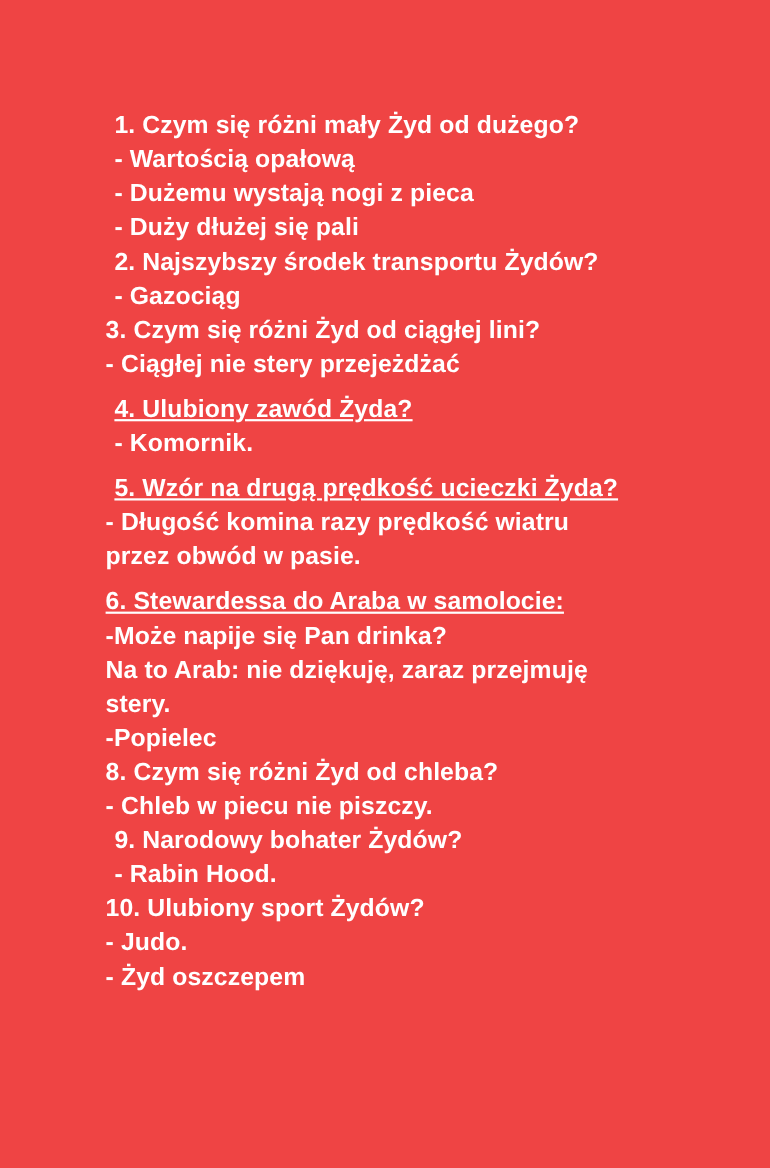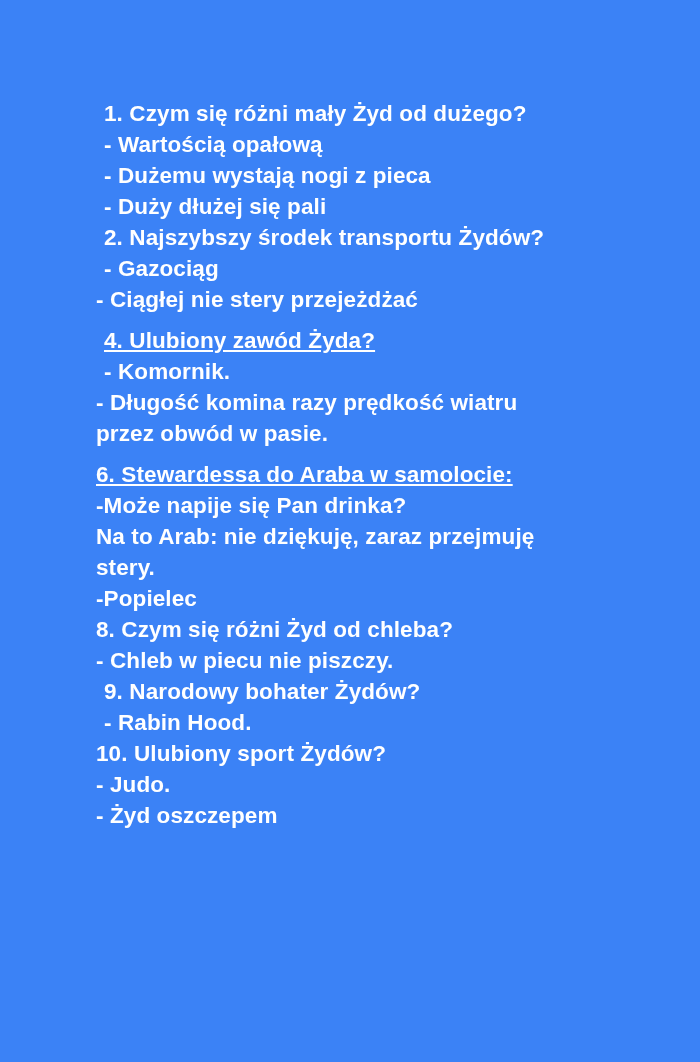--- a/index.html
+++ b/index.html
@@ -10,21 +10,21 @@
     width: 700px;
     height: 1062px;
     background: #000000;
     overflow: hidden;
     font-family: "Liberation Sans", sans-serif;
   }
   .page {
     position: relative;
     width: 700px;
     height: 1062px;
-    background: #3b82f6;
+    background: #ef4444;
     box-sizing: border-box;
   }
   .text-block {
     position: absolute;
     left: 96px;
     top: 98px;
     width: 520px;
   }
   .line {
     color: #ffffff;
@@ -48,23 +48,25 @@
 <body>
 
 <div class="page">
   <div class="text-block" id="text-block">
       <div class="line indent">1. Czym się różni mały Żyd od dużego?</div>
       <div class="line indent">- Wartością opałową</div>
       <div class="line indent">- Dużemu wystają nogi z pieca</div>
       <div class="line indent">- Duży dłużej się pali</div>
       <div class="line indent">2. Najszybszy środek transportu Żydów?</div>
       <div class="line indent">- Gazociąg</div>
+      <div class="line">3. Czym się różni Żyd od ciągłej lini?</div>
       <div class="line">- Ciągłej nie stery przejeżdżać</div>
       <div class="line indent gap-top">4. Ulubiony zawód Żyda?</div>
       <div class="line indent">- Komornik.</div>
+      <div class="line indent gap-top">5. Wzór na drugą prędkość ucieczki Żyda?</div>
       <div class="line">- Długość komina razy prędkość wiatru</div>
       <div class="line">przez obwód w pasie.</div>
       <div class="line gap-top">6. Stewardessa do Araba w samolocie:</div>
       <div class="line">-Może napije się Pan drinka?</div>
       <div class="line">Na to Arab: nie dziękuję, zaraz przejmuję</div>
       <div class="line">stery.</div>
       <div class="line">-Popielec</div>
       <div class="line">8. Czym się różni Żyd od chleba?</div>
       <div class="line">- Chleb w piecu nie piszczy.</div>
       <div class="line indent">9. Narodowy bohater Żydów?</div>

